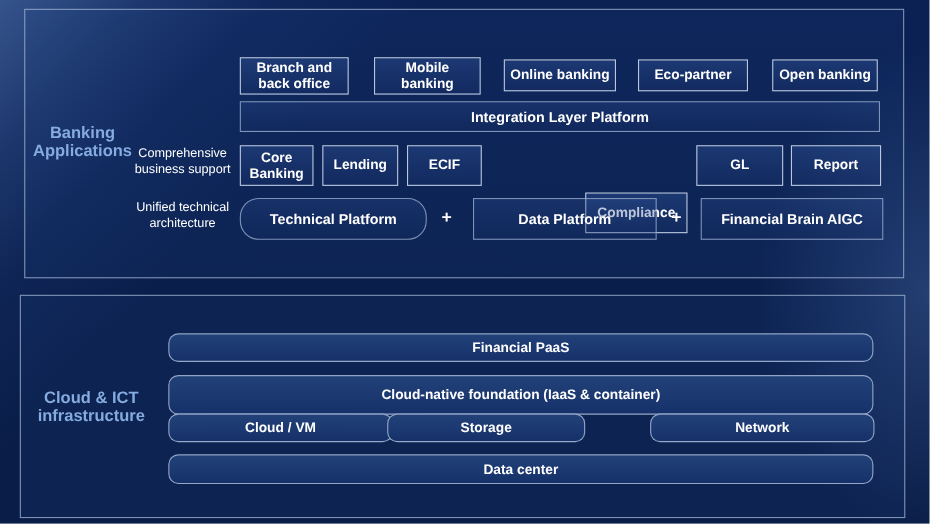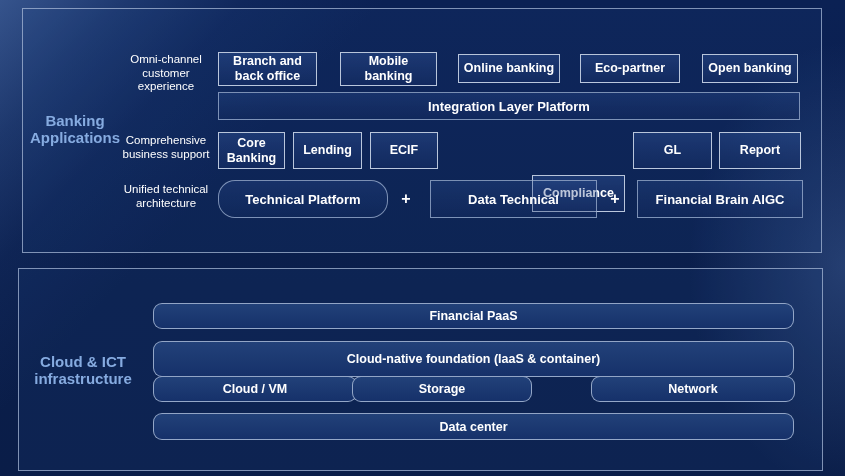--- a/index.html
+++ b/index.html
@@ -53,21 +53,20 @@
 </style>
 </head>
 <body>
 
 <div class="stage">
 
   <div class="panel" style="left:22px;top:8px;width:800px;height:245px;"></div>
 
   <div class="seclabel" style="left:10px;top:112px;width:130px;">Banking Applications</div>
 
-  <div class="rowlabel" style="left:116px;top:53px;width:100px;">Omni-channel customer experience</div>
 
   <div class="box" style="left:218px;top:52px;width:99px;height:34px;padding:0 12px;">Branch and back office</div>
   <div class="box" style="left:340px;top:52px;width:97px;height:34px;padding:0 16px;">Mobile banking</div>
   <div class="box" style="left:458px;top:54px;width:102px;height:29px;">Online banking</div>
   <div class="box" style="left:580px;top:54px;width:100px;height:29px;">Eco-partner</div>
   <div class="box" style="left:702px;top:54px;width:96px;height:29px;">Open banking</div>
 
   <div class="bar" style="left:218px;top:92px;width:582px;height:28px;">Integration Layer Platform</div>
 
   <div class="rowlabel" style="left:116px;top:134px;width:100px;">Comprehensive business support</div>
@@ -76,21 +75,21 @@
   <div class="box" style="left:293px;top:132px;width:69px;height:37px;">Lending</div>
   <div class="box" style="left:370px;top:132px;width:68px;height:37px;">ECIF</div>
   <div class="box" style="left:532px;top:132px;width:93px;height:37px;margin-top:43px;">Compliance</div>
   <div class="box" style="left:633px;top:132px;width:79px;height:37px;">GL</div>
   <div class="box" style="left:719px;top:132px;width:82px;height:37px;">Report</div>
 
   <div class="rowlabel" style="left:116px;top:183px;width:100px;">Unified technical architecture</div>
 
   <div class="bar" style="left:218px;top:180px;width:170px;height:38px;border-radius:17px;">Technical Platform</div>
   <div class="plus" style="left:396px;top:190px;width:20px;">+</div>
-  <div class="bar" style="left:430px;top:180px;width:167px;height:38px;">Data Technical</div>
+  <div class="bar" style="left:430px;top:180px;width:167px;height:38px;">Data Platform</div>
   <div class="plus" style="left:605px;top:190px;width:20px;">+</div>
   <div class="bar" style="left:637px;top:180px;width:166px;height:38px;">Financial Brain AIGC</div>
 
   <div class="panel" style="left:18px;top:268px;width:805px;height:203px;"></div>
 
   <div class="seclabel" style="left:8px;top:353px;width:150px;">Cloud &amp; ICT infrastructure</div>
 
   <div class="rbar" style="left:153px;top:303px;width:641px;height:26px;">Financial PaaS</div>
   <div class="rbar" style="left:153px;top:341px;width:641px;height:36px;">Cloud-native foundation (IaaS &amp; container)</div>
   <div class="rbar" style="left:153px;top:376px;width:204px;height:26px;">Cloud / VM</div>

